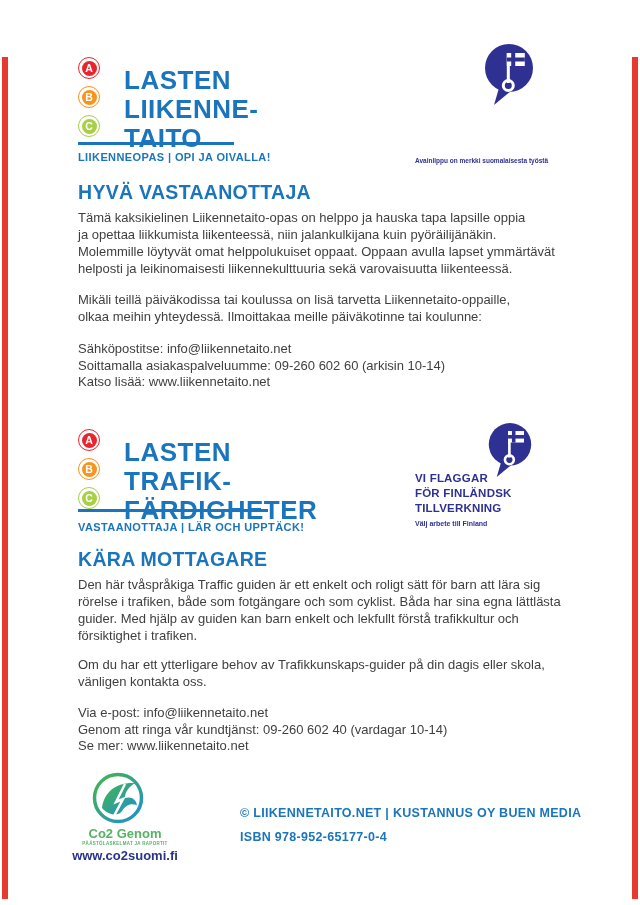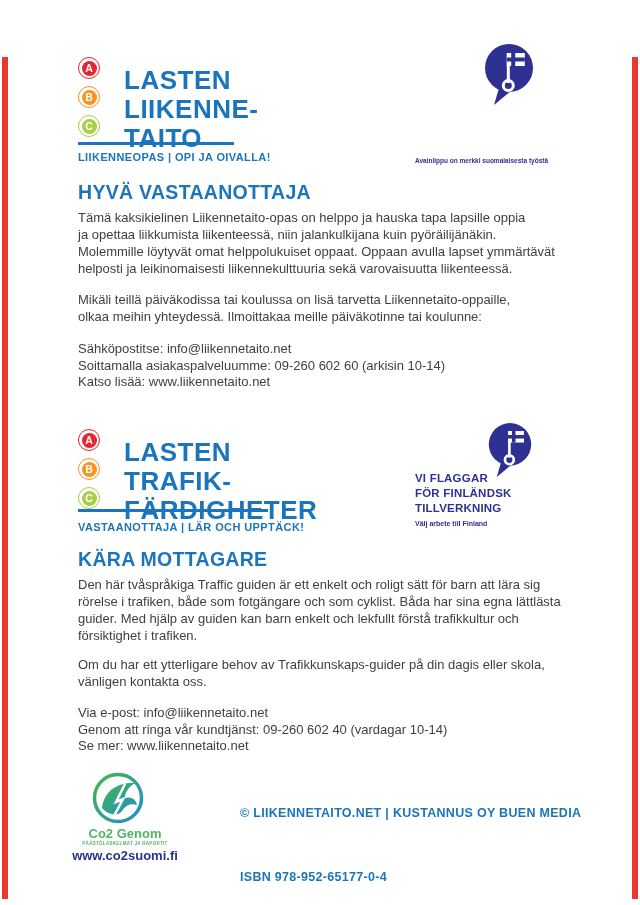--- a/index.html
+++ b/index.html
@@ -36,21 +36,21 @@
   
   .co2-logo{position:absolute;left:92px;top:772px;}
   .co2-name{position:absolute;left:70px;top:826px;width:110px;text-align:center;
             color:var(--co2Green);font-weight:bold;font-size:13px;}
   .co2-tagline{position:absolute;left:70px;top:841px;width:110px;text-align:center;
                color:var(--co2Green);font-weight:bold;font-size:4.5px;letter-spacing:.3px;}
   .co2-url{position:absolute;left:64px;top:848px;width:122px;text-align:center;
            color:var(--co2Navy);font-weight:bold;font-size:13px;}
   .pub-line{position:absolute;left:240px;color:var(--brandBlue);font-weight:bold;font-size:12.5px;letter-spacing:.3px;}
   .pub-copy{top:806px;}
-  .pub-isbn{top:830px;margin-top:40px;}
+  .pub-isbn{top:830px;}
 </style>
 </head>
 <body>
 
 <div class="page">
 
   <div class="edge edge-left"></div>
   <div class="edge edge-right"></div>
 
   <div class="logo" style="top:54px">

